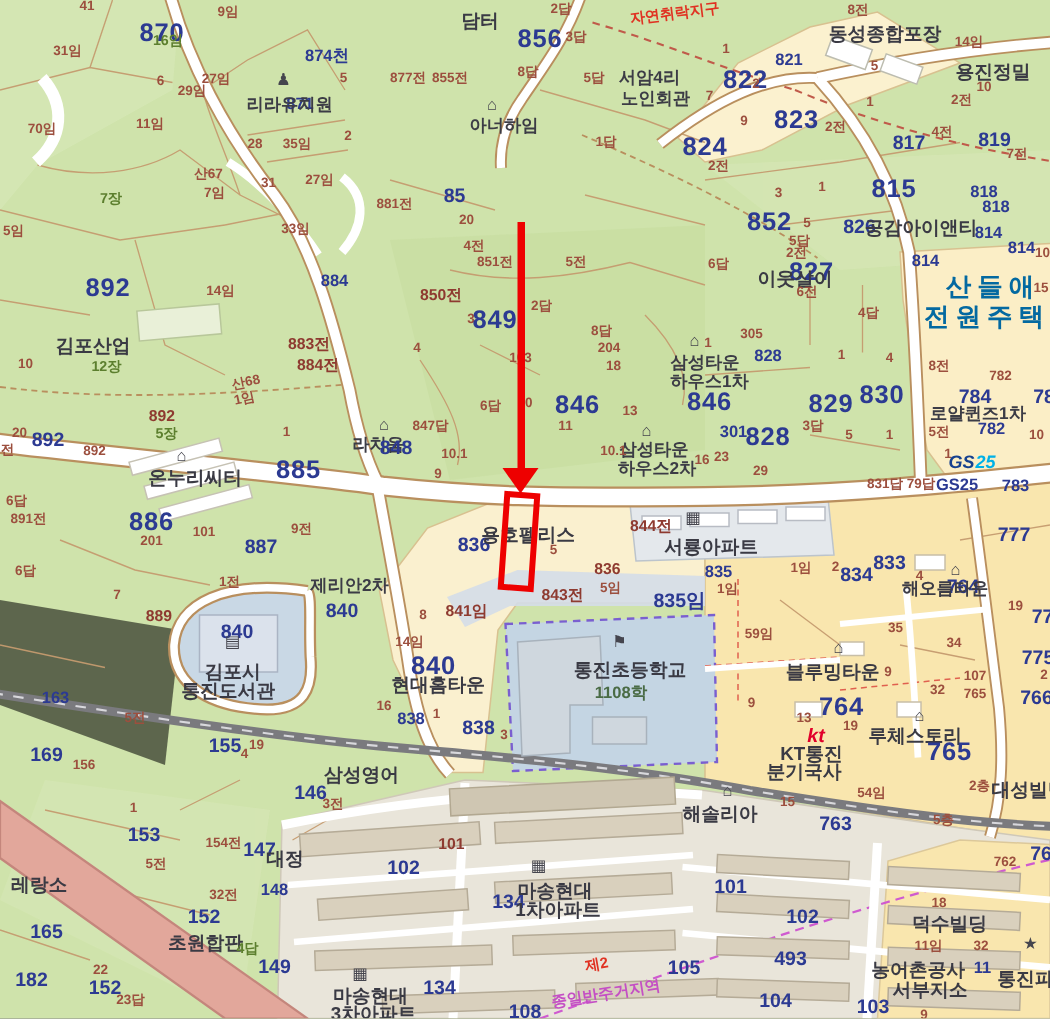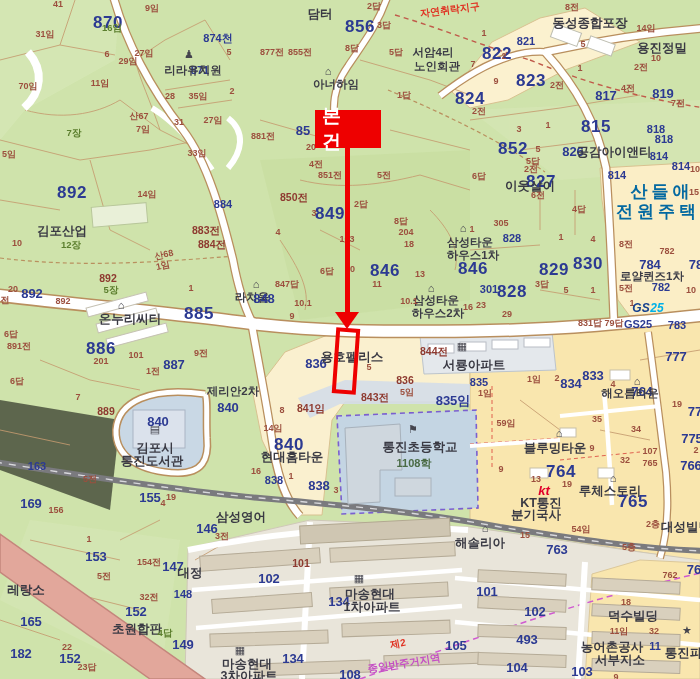--- a/index.html
+++ b/index.html
@@ -287,21 +287,21 @@
       <span class="lbl xl" style="left: 541px; top: 181px;">827</span>
       <span class="lbl md" style="left: 617px; top: 175px;">814</span>
       <span class="lbl poi13" style="left: 530px; top: 186px;">이웃살이</span>
       <span class="lbl xl" style="left: 72px; top: 192px;">892</span>
       <span class="lbl sm" style="left: 147px; top: 194px;">14임</span>
       <span class="lbl sm" style="left: 538px; top: 195px;">6전</span>
       <span class="lbl poiXL" style="left: 662px; top: 191px;">산들애</span>
       <span class="lbl sm" style="left: 694px; top: 192px;">15</span>
       <span class="lbl rd" style="left: 294px; top: 197px;">850전</span>
       <span class="lbl sm" style="left: 361px; top: 204px;">2답</span>
-      <span class="lbl md" style="left: 223px; top: 204px;">884</span>
+      <span class="lbl md" style="left: 223px; top: 188px;">884</span>
       <span class="lbl poiXL" style="left: 658px; top: 211px;">전원주택</span>
       <span class="lbl sm" style="left: 579px; top: 209px;">4답</span>
       <span class="lbl sm" style="left: 314px; top: 213px;">3</span>
       <span class="lbl xl" style="left: 330px; top: 213px;">849</span>
       <span class="lbl sm" style="left: 401px; top: 221px;">8답</span>
       <span class="lbl sm" style="left: 501px; top: 223px;">305</span>
       <span class="lbl sm" style="left: 406px; top: 232px;">204</span>
       <span class="lbl poi13" style="left: 62px; top: 231px;">김포산업</span>
       <span class="lbl sm" style="left: 17px; top: 243px;">10</span>
       <span class="lbl gr" style="left: 71px; top: 245px;">12장</span>
@@ -365,21 +365,21 @@
       <span class="lbl sm" style="left: 590px; top: 323px;">831답</span>
       <span class="lbl sm" style="left: 614px; top: 323px;">79답</span>
       <span class="lbl md" style="left: 638px; top: 324px;">GS25</span>
       <span class="lbl md" style="left: 677px; top: 325px;">783</span>
       <span class="lbl sm" style="left: 11px; top: 334px;">6답</span>
       <span class="lbl sm" style="left: 19px; top: 346px;">891전</span>
       <span class="lbl xl" style="left: 101px; top: 348px;">886</span>
       <span class="lbl sm" style="left: 101px; top: 361px;">201</span>
       <span class="lbl sm" style="left: 136px; top: 355px;">101</span>
       <span class="lbl lg" style="left: 174px; top: 364px;">887</span>
-      <span class="lbl sm" style="left: 153px; top: 371px;">1전</span>
+      <span class="lbl sm" style="left: 153px; top: 388px;">1전</span>
       <span class="lbl sm" style="left: 201px; top: 353px;">9전</span>
       <span class="lbl lg" style="left: 316px; top: 363px;">836</span>
       <span class="lbl poi13" style="left: 352px; top: 357px;">용호펠리스</span>
       <span class="lbl sm" style="left: 369px; top: 367px;">5</span>
       <span class="lbl rd" style="left: 434px; top: 351px;">844전</span>
       <span class="lbl poi13" style="left: 474px; top: 365px;">서룡아파트</span>
       <span class="lbl sm" style="left: 534px; top: 379px;">1임</span>
       <span class="lbl lg" style="left: 571px; top: 383px;">834</span>
       <span class="lbl lg" style="left: 593px; top: 375px;">833</span>
       <span class="lbl sm" style="left: 557px; top: 378px;">2</span>
@@ -512,17 +512,14 @@
       <span class="icon" style="left: 613px; top: 478px;">⌂</span>
       <span class="icon" style="left: 485px; top: 528px;">⌂</span>
       <span class="icon" style="left: 359px; top: 578px;">▦</span>
       <span class="icon" style="left: 240px; top: 650px;">▦</span>
       <span class="icon" style="left: 687px; top: 630px;">★</span>
     </div>
 
   <div class="subject-parcel"></div>
   <div class="subject-arrow-line"></div>
   <div class="subject-arrow-head"></div>
-  <div class="subject-box">
-    <span>본 건</span>
-  </div>
 
 </div>
 
 </body></html>

